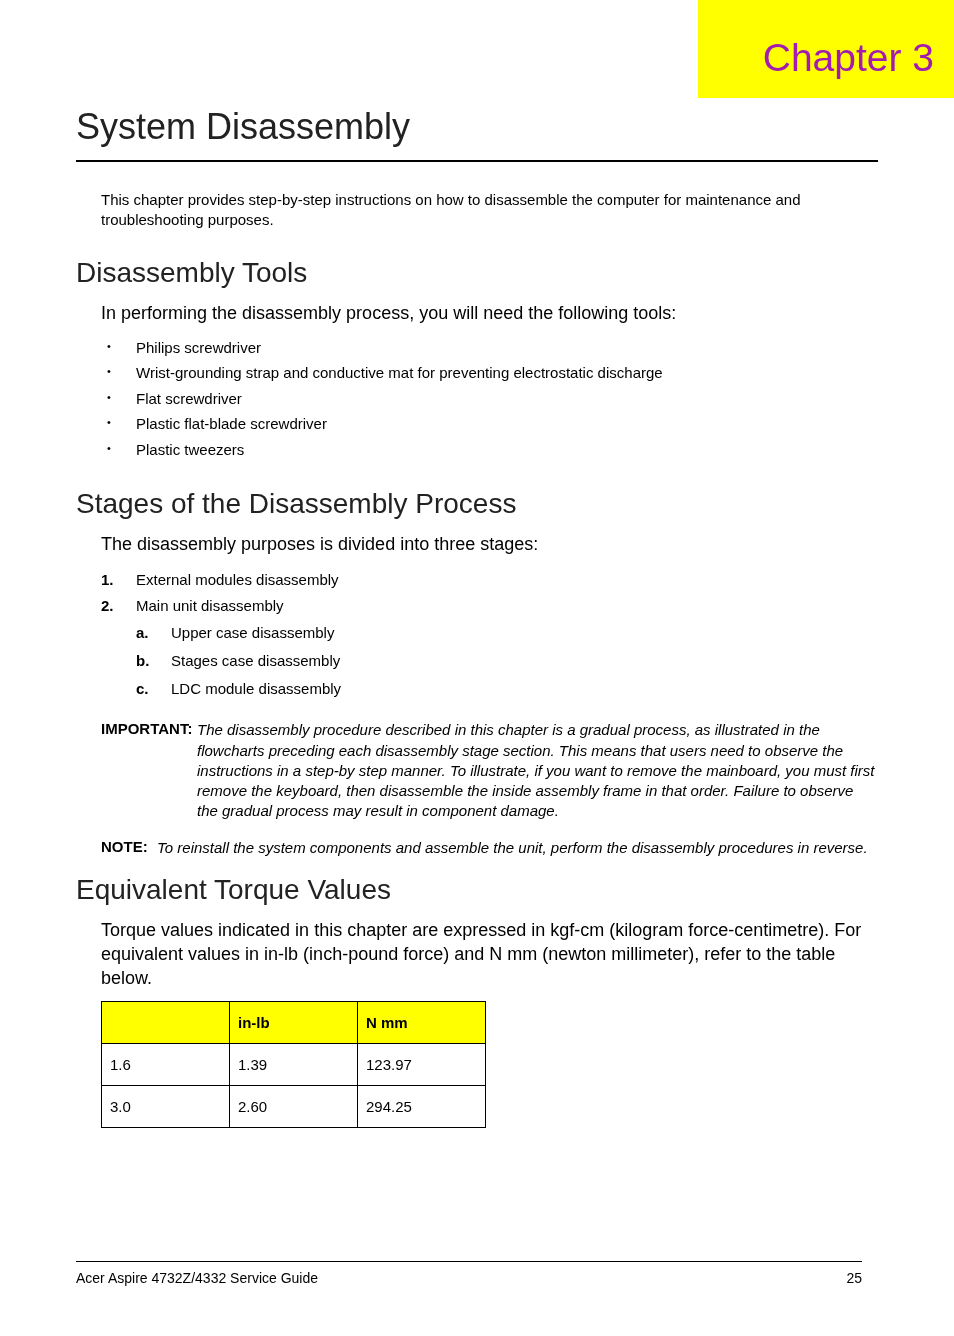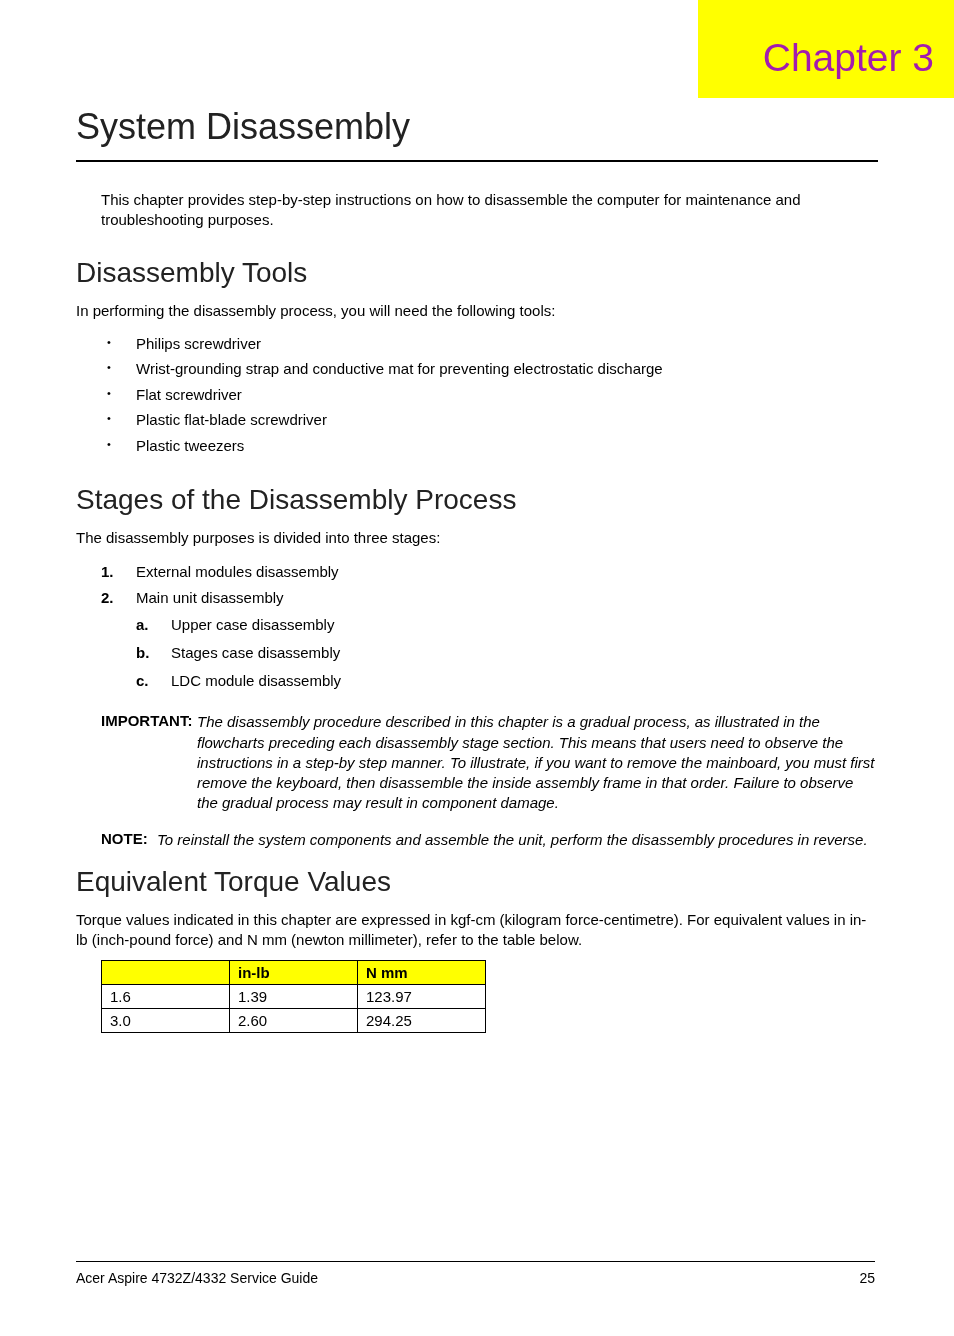--- a/index.html
+++ b/index.html
@@ -52,22 +52,23 @@
     margin-bottom: 26px;
   }
   .section-h2 {
     font-family: "Segoe UI", "Trebuchet MS", Arial, sans-serif;
     font-size: 28px;
     color: #222;
     font-weight: 400;
     margin-bottom: 12px;
   }
   .body-text {
-    font-size: 15px;
-    color: #000;
+    font-size: 18px;
+    color: #000;
+    margin-left: 25px;
     line-height: 1.35;
     margin-bottom: 10px;
   }
   .bullet-list {
     list-style: none;
     margin-left: 25px;
     margin-bottom: 26px;
   }
   .bullet-list li {
     font-size: 15px;
@@ -137,35 +138,35 @@
   .note .callout-label { width: 56px; }
   .torque-table {
     border-collapse: collapse;
     margin-left: 25px;
     margin-top: 6px;
     font-size: 15px;
   }
   .torque-table th, .torque-table td {
     border: 1px solid #000;
     text-align: left;
-    padding: 3px 8px;
+    padding: 12px 8px;
     height: 24px;
   }
   .torque-table th {
     background: #ffff00;
     font-weight: bold;
   }
   .torque-table th:nth-child(1), .torque-table td:nth-child(1) { width: 128px; }
   .torque-table th:nth-child(2), .torque-table td:nth-child(2) { width: 128px; }
   .torque-table th:nth-child(3), .torque-table td:nth-child(3) { width: 128px; }
   .footer {
     position: absolute;
     bottom: 50px;
     left: 76px;
-    right: 79px;
+    right: 92px;
     border-top: 1px solid #000;
     padding-top: 8px;
     font-size: 14px;
     color: #000;
     display: flex;
     justify-content: space-between;
     gap: 13px;
   }
 </style>
 </head>

